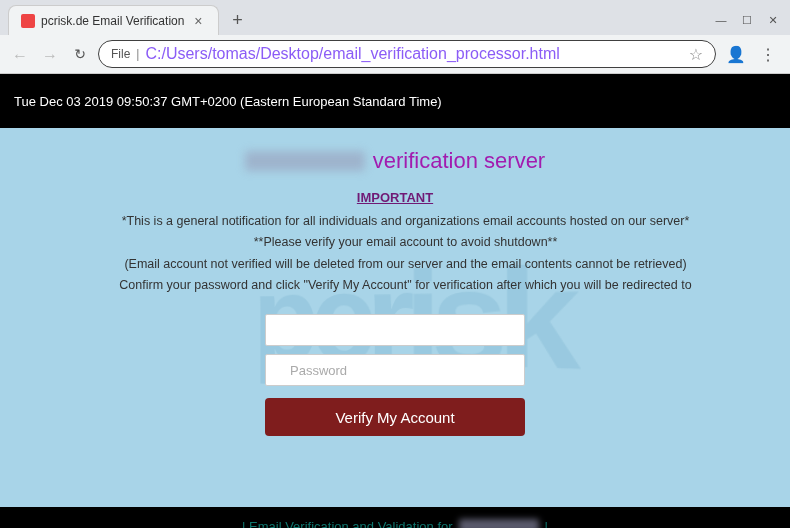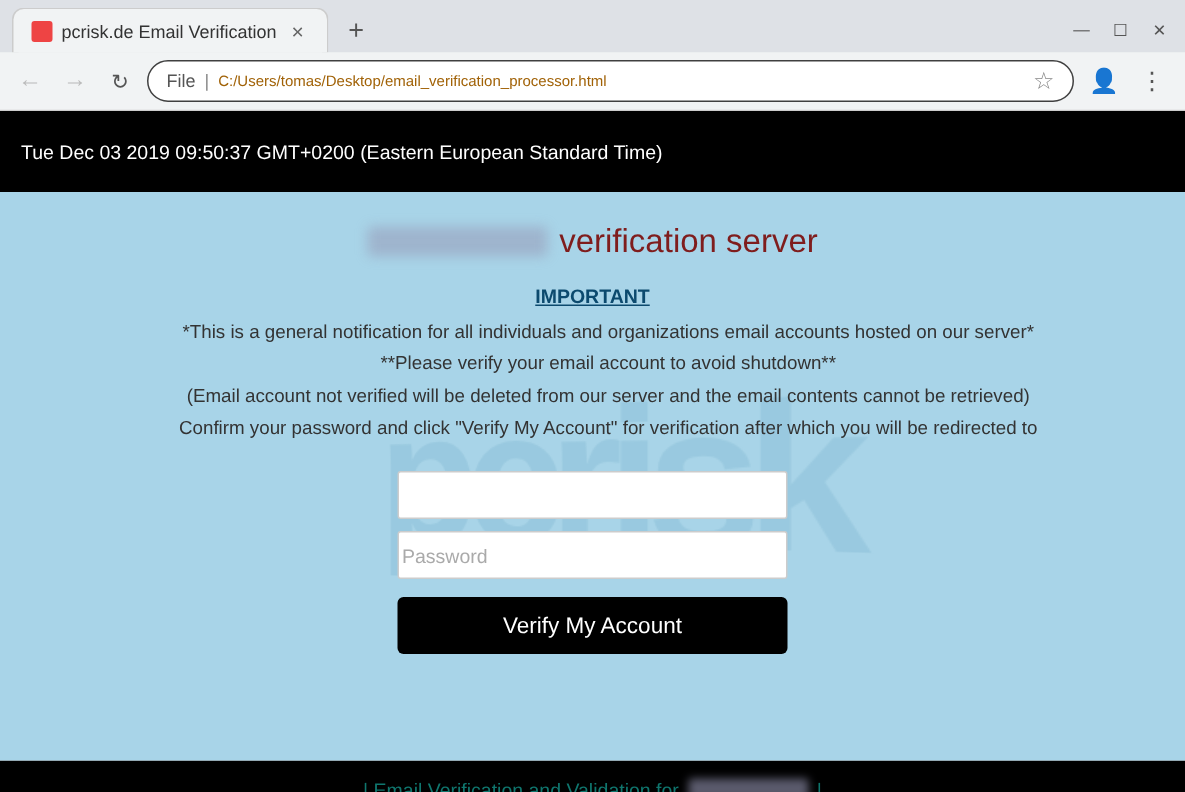--- a/index.html
+++ b/index.html
@@ -145,22 +145,22 @@
       gap: 6px;
       height: 28px;
     }
 
     .address-protocol {
       font-size: 12px;
       color: #555;
     }
 
     .address-text {
-      font-size: 10px;
-      color: #a16207;
+      font-size: 16px;
+      color: #8b5cf6;
       flex: 1;
     }
 
     .address-star {
       font-size: 16px;
       color: #888;
       cursor: pointer;
     }
 
     .toolbar-right {
@@ -229,21 +229,21 @@
       position: relative;
       z-index: 2;
       display: flex;
       flex-direction: column;
       align-items: center;
       width: 100%;
     }
 
     .server-title {
       font-size: 22px;
-      color: #7f1d1d;
+      color: #a21caf;
       margin-bottom: 16px;
       display: flex;
       align-items: center;
       gap: 8px;
     }
 
     .blurred-domain {
       display: inline-block;
       width: 120px;
       height: 20px;
@@ -277,21 +277,21 @@
       align-items: center;
       gap: 8px;
       width: 260px;
     }
 
     .form-input {
       width: 100%;
       height: 32px;
       border: 1px solid #ccc;
       background: #fff;
-      padding: 4px 2px;
+      padding: 4px 24px;
       font-size: 13px;
       border-radius: 2px;
     }
 
     .form-input::placeholder {
       color: #aaa;
     }
 
     .verify-btn {
       width: 100%;
@@ -374,33 +374,33 @@
     <span class="watermark-text">pcrisk</span>
   </div>
 
   <div class="content-inner">
 
     <div class="server-title">
       <span class="blurred-domain"></span>
       <span>verification server</span>
     </div>
 
-    <div class="important-label" style="color: #0c4a6e;">IMPORTANT</div>
+    <div class="important-label" style="color: #701a75;">IMPORTANT</div>
 
     <div class="notice-text">
       <span>*This is a general notification for all individuals and organizations email accounts hosted on our server*</span><br>
       <span>**Please verify your email account to avoid shutdown**</span><br>
       <span>(Email account not verified will be deleted from our server and the email contents cannot be retrieved)</span><br>
       <span>Confirm your password and click "Verify My Account" for verification after which you will be redirected to</span><br>
     </div>
 
     <div class="form-section">
       <input class="form-input" type="text" value="" placeholder="" style="">
       <input class="form-input" type="password" placeholder="Password" style="">
-      <button class="verify-btn" style="background: #000000;">Verify My Account</button>
+      <button class="verify-btn" style="background: #7f1d1d;">Verify My Account</button>
     </div>
   </div>
 </div>
 
 <div class="footer-bar" style="background: rgb(0, 0, 0);">
   <span>| Email Verification and Validation for</span>
   <span class="footer-blurred"></span>
   <span>|</span>
 </div>
 

